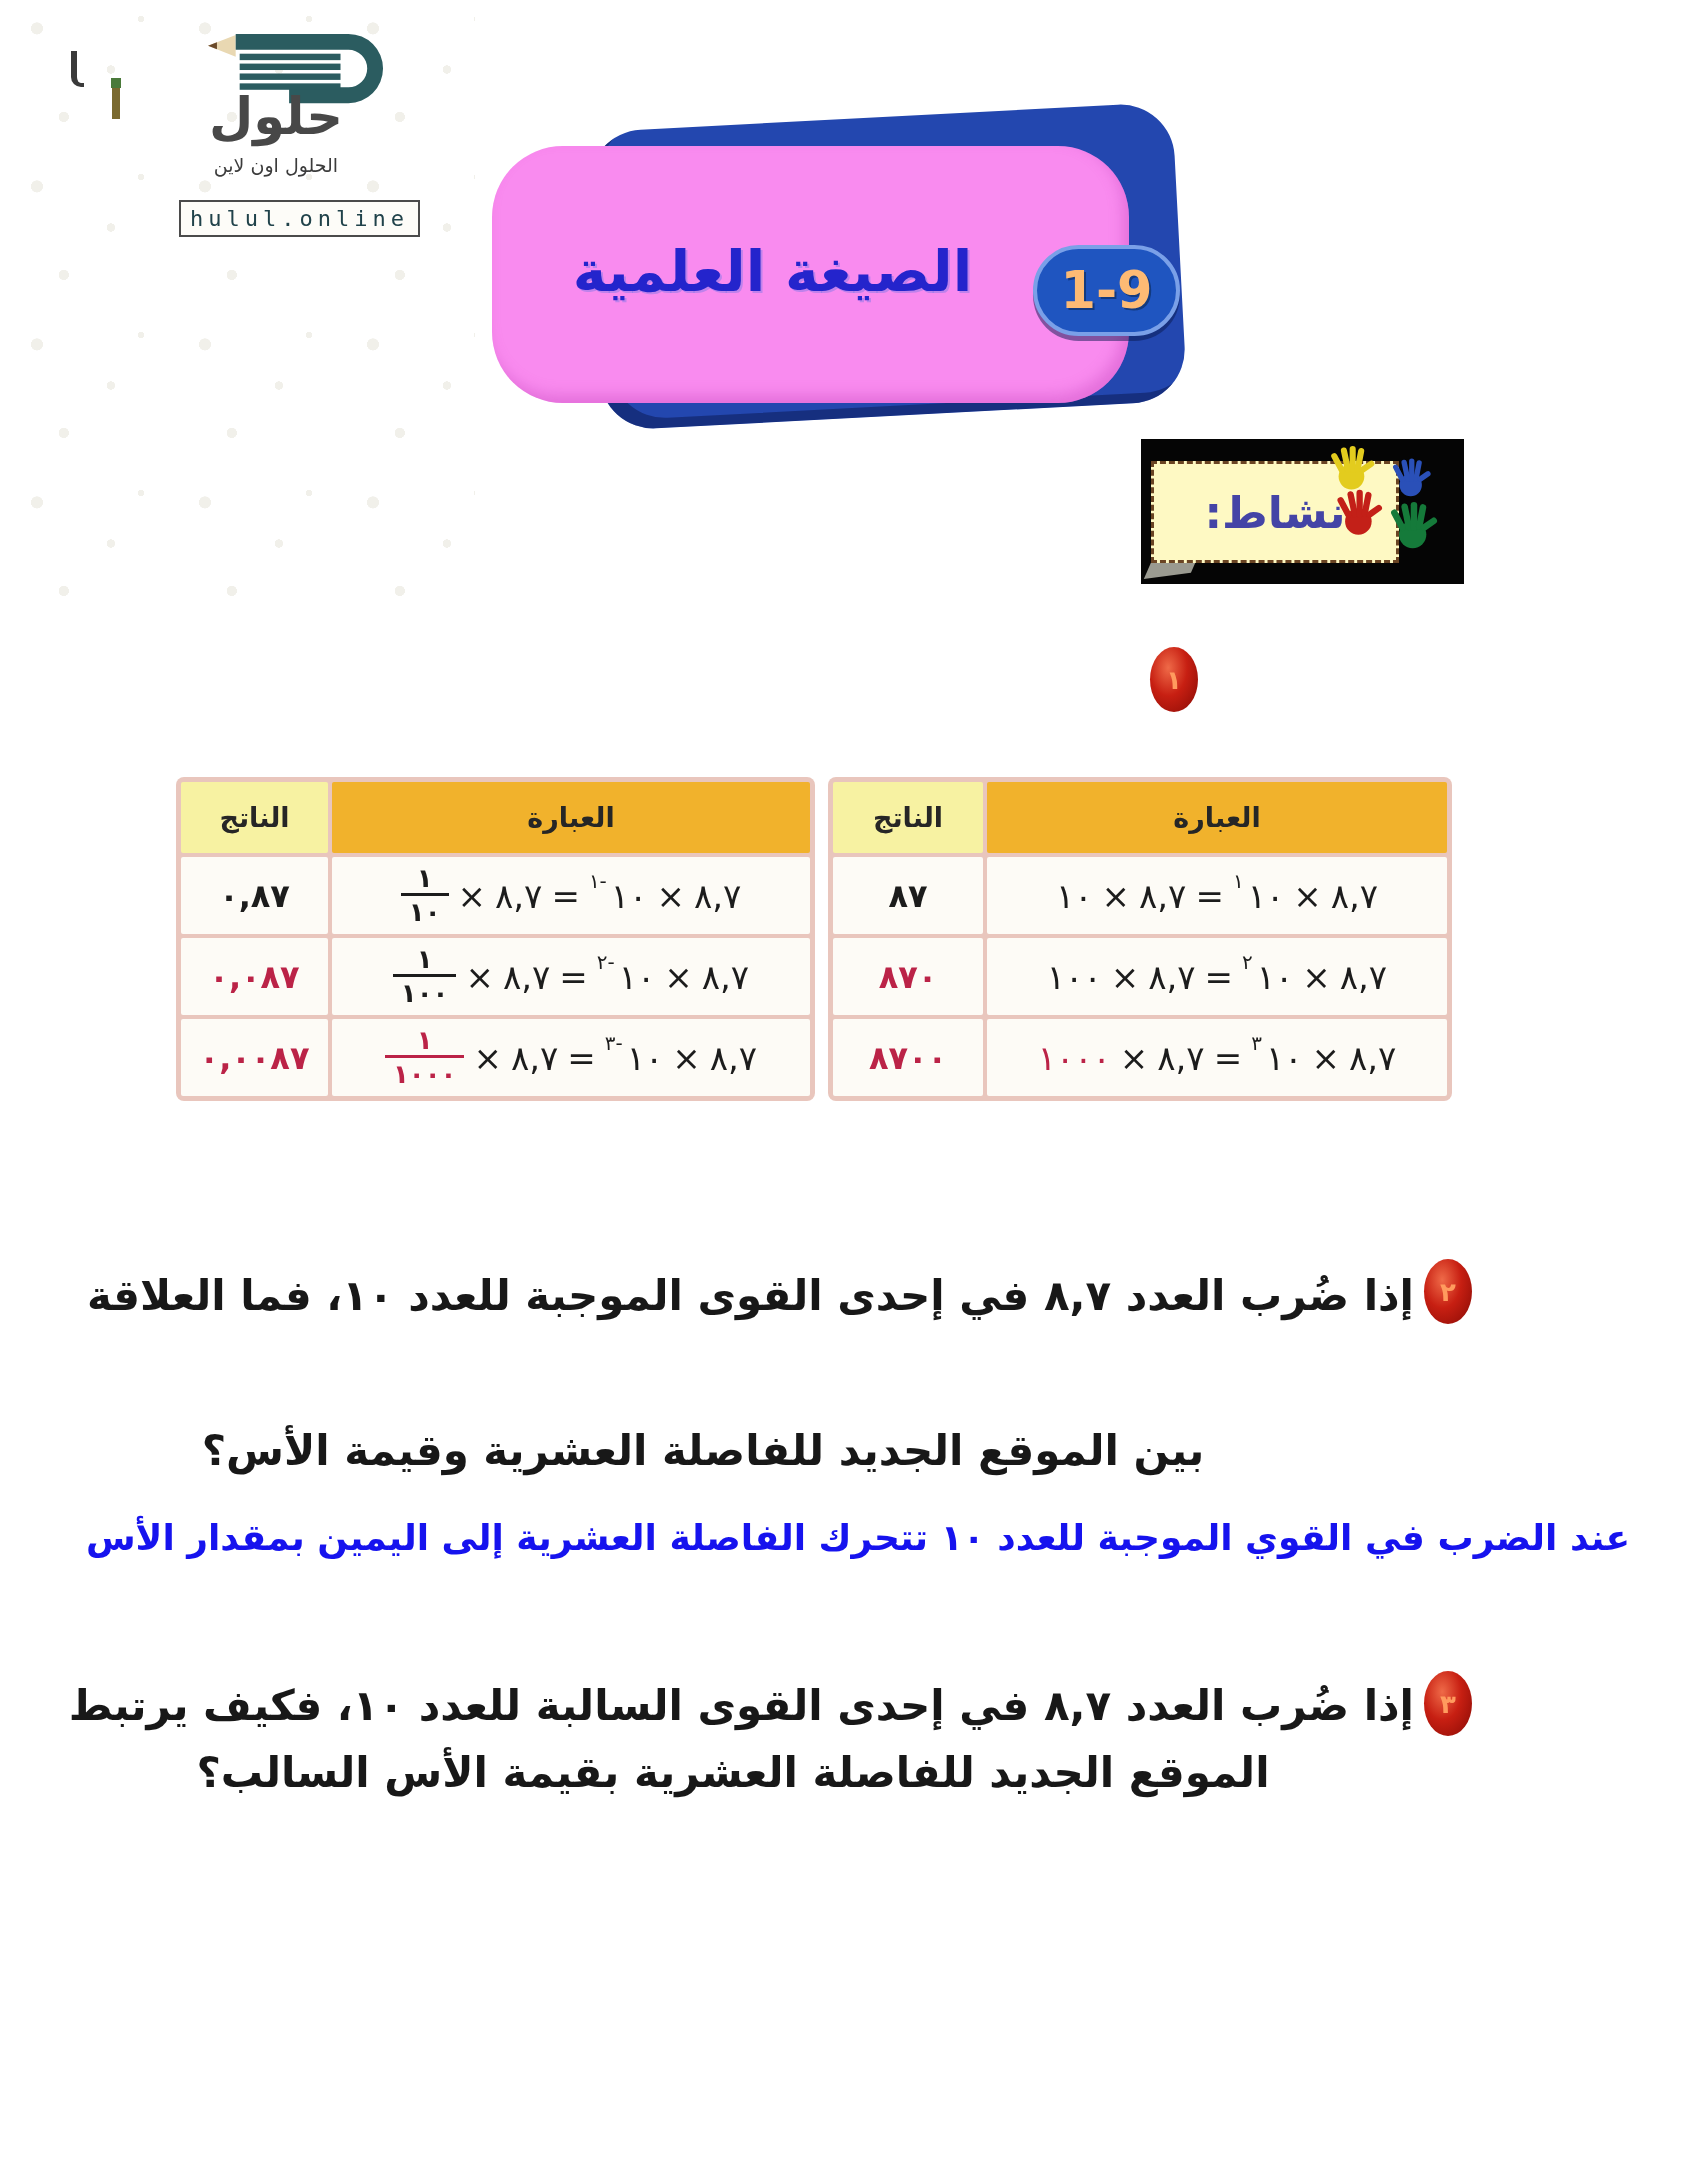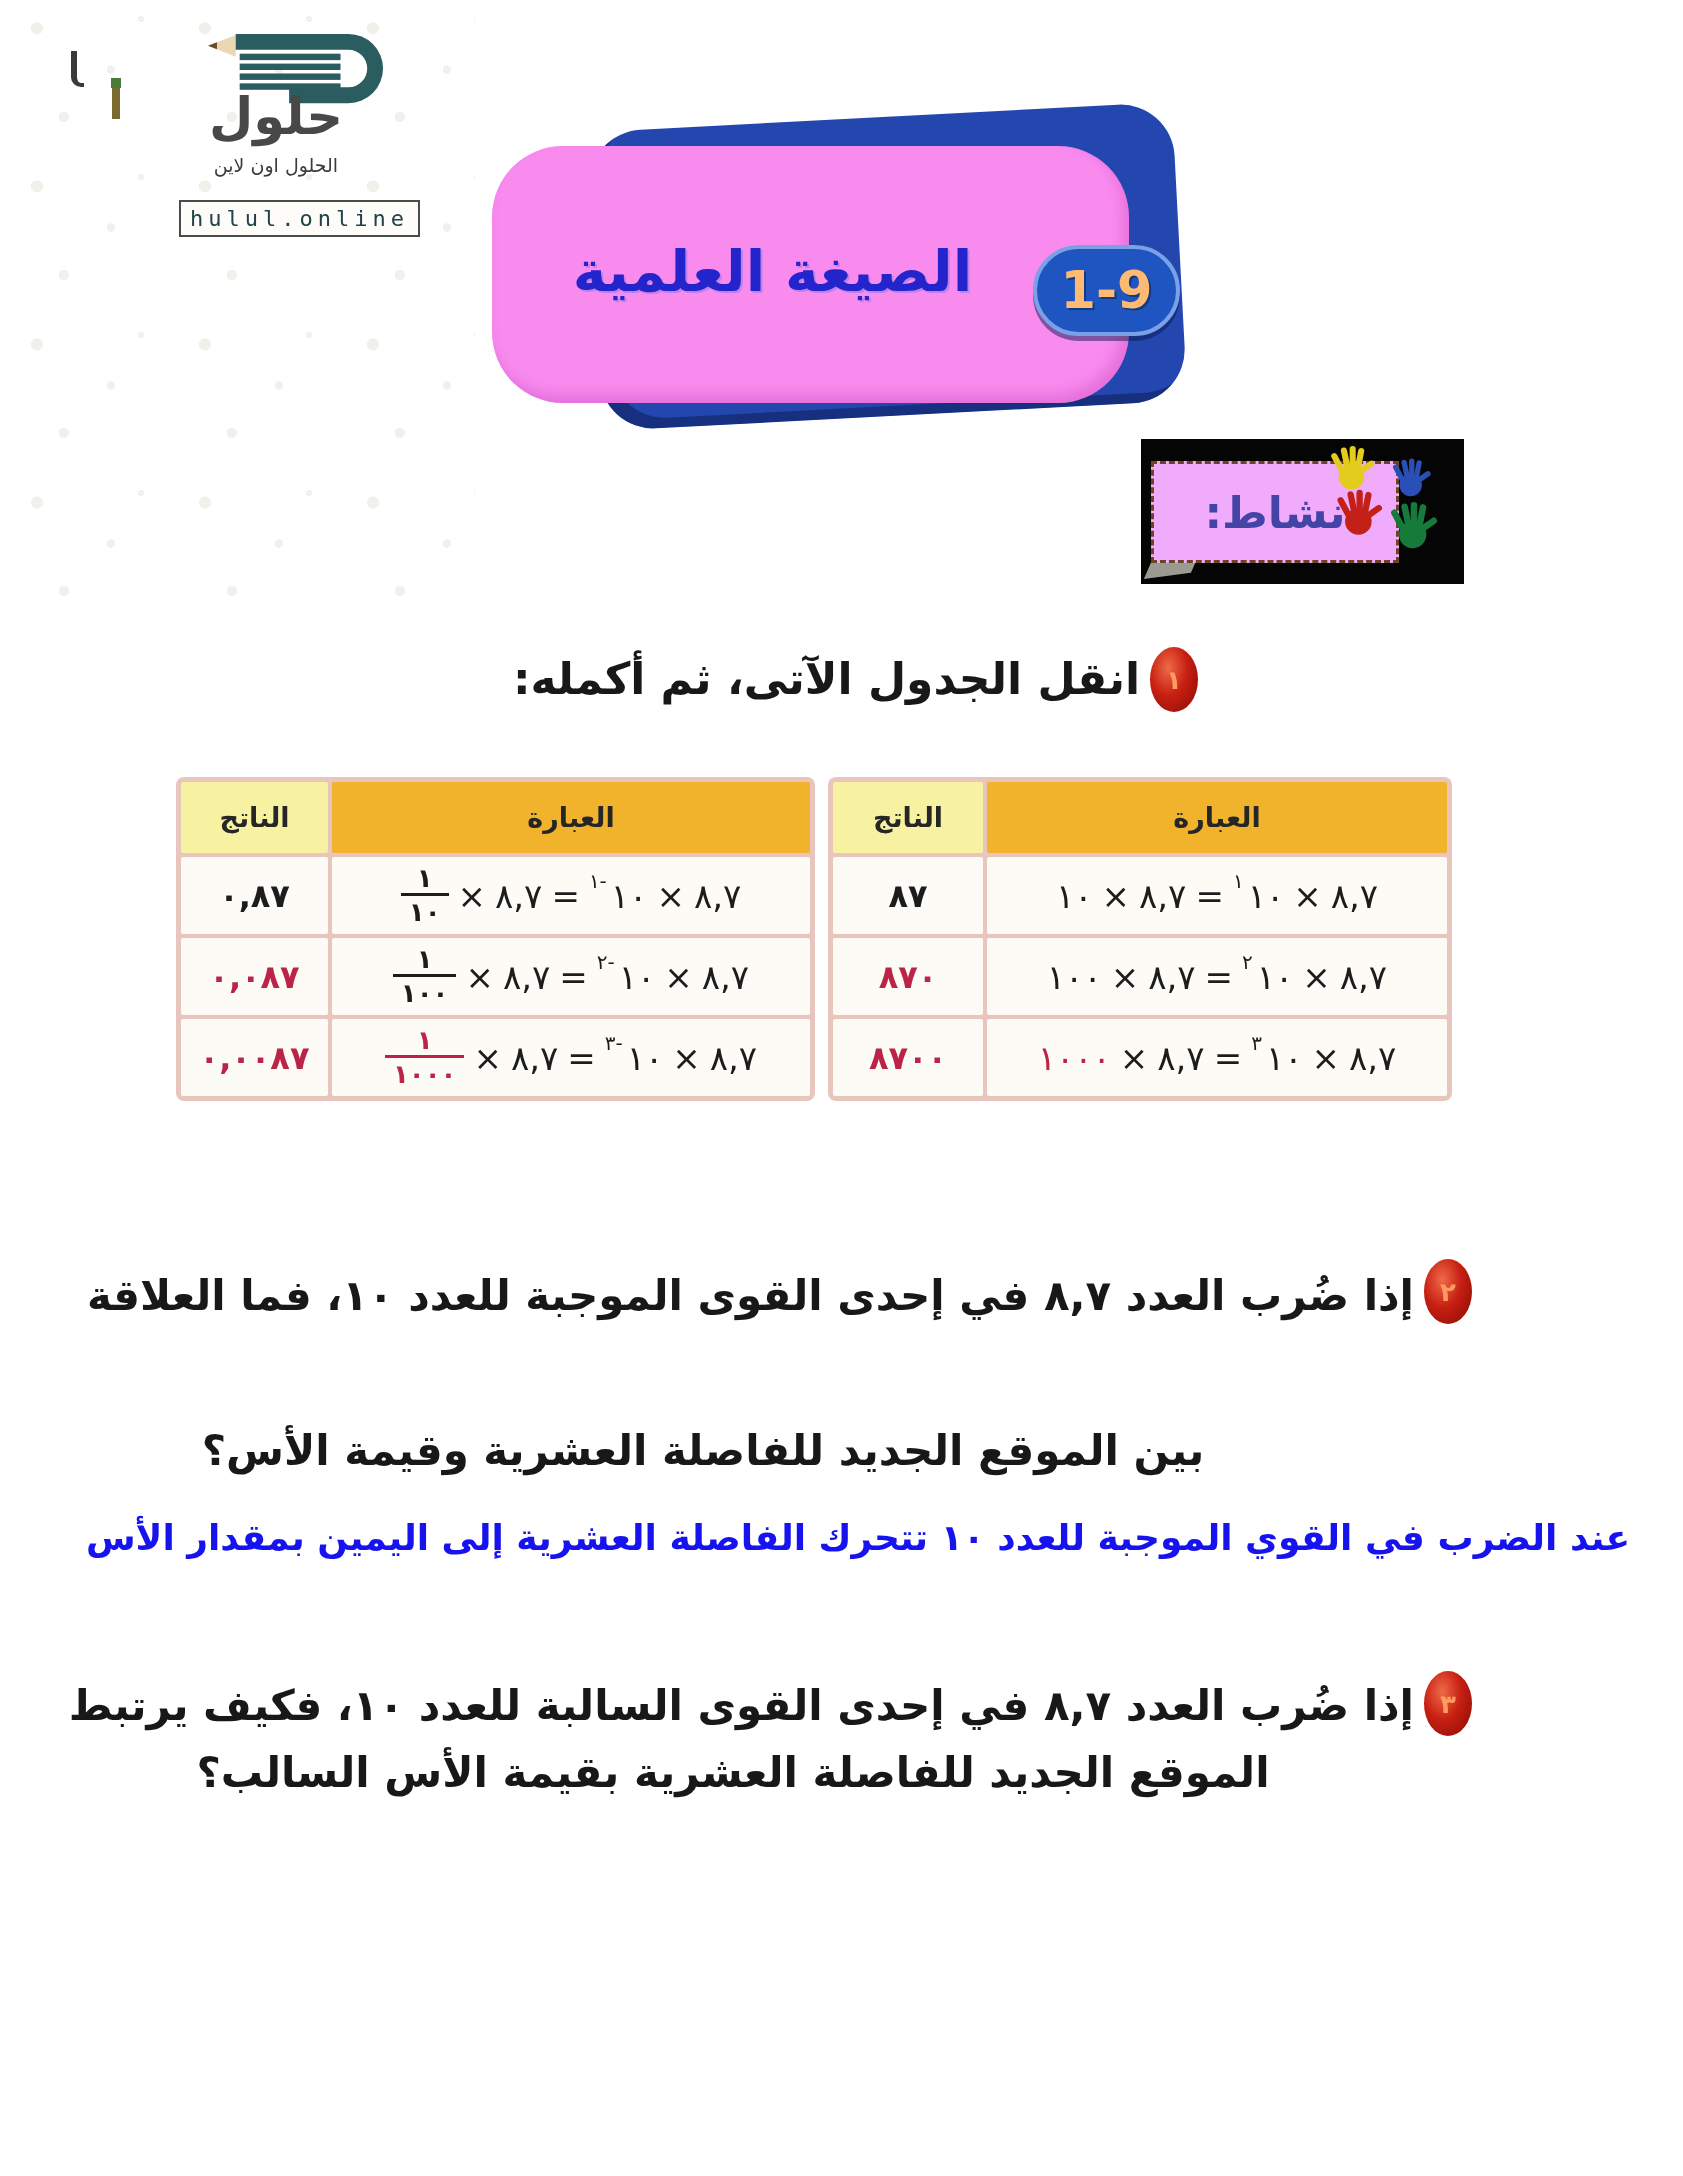--- a/index.html
+++ b/index.html
@@ -46,21 +46,21 @@
   .lesson-pill { position:absolute; left:543px; top:156px; width:147px; height:91px;
     background:#1f55c0; border:4px solid #7aa0e8; border-radius:50px;
     display:flex; align-items:center; justify-content:center;
     box-shadow:0 5px 0 rgba(10,25,80,.5); }
   .lesson-pill span { font-size:51px; font-weight:bold; color:#fdba74; direction:ltr;
     text-shadow:2px 2px 0 #123a80; }
 
   
   .activity { position:absolute; left:1141px; top:439px; width:323px; height:145px; background:#050505; }
   .activity-inner { position:absolute; left:10px; top:22px; width:248px; height:102px;
-    background:#f0abfc; border:3px dashed #6a4423; display:flex; align-items:center; justify-content:center; }
+    background:#fef9c3; border:3px dashed #6a4423; display:flex; align-items:center; justify-content:center; }
   .activity-label { font-size:44px; font-weight:bold; color:#4444a6; direction:rtl; }
   .activity-corner { position:absolute; left:10px; bottom:8px; width:44px; height:26px;
     background:#9a9a90; transform:skewX(-30deg) rotate(-8deg); }
   .hands { position:absolute; left:166px; top:-4px; width:160px; height:154px; }
 
   
   .qbullet { position:absolute; width:48px; height:65px; border-radius:50%;
     background:radial-gradient(ellipse at 38% 32%, #ef6a48 0%, #c71f12 45%, #860a05 100%);
     display:flex; align-items:center; justify-content:center;
     color:#ff9b5e; font-size:26px; font-weight:bold; }
@@ -140,21 +140,20 @@
       <use href="#handshape" fill="#e3cc1e" transform="translate(14,0) scale(0.62)"></use>
       <use href="#handshape" fill="#2a50b8" transform="translate(78,14) scale(0.54)"></use>
       <use href="#handshape" fill="#c32018" transform="translate(20,44) scale(0.64)"></use>
       <use href="#handshape" fill="#157a3a" transform="translate(74,56) scale(0.66)"></use>
     </svg>
   </div>
 
   <div class="qbullet" style="left:1150px; top:647px;">
     <span>١</span>
   </div>
-  <div class="qtext q1-text">انقل الجدول الآتى، ثم أكمله:</div>
 
   <div class="dtable left">
     <div class="cell th th-res">الناتج</div>
     <div class="cell th th-expr">العبارة</div>
 
     <div class="cell res black">٠,٨٧</div>
     <div class="cell expr">
       <span class="frac black">
         <span class="num">١</span>
         <span class="den">١٠</span>

